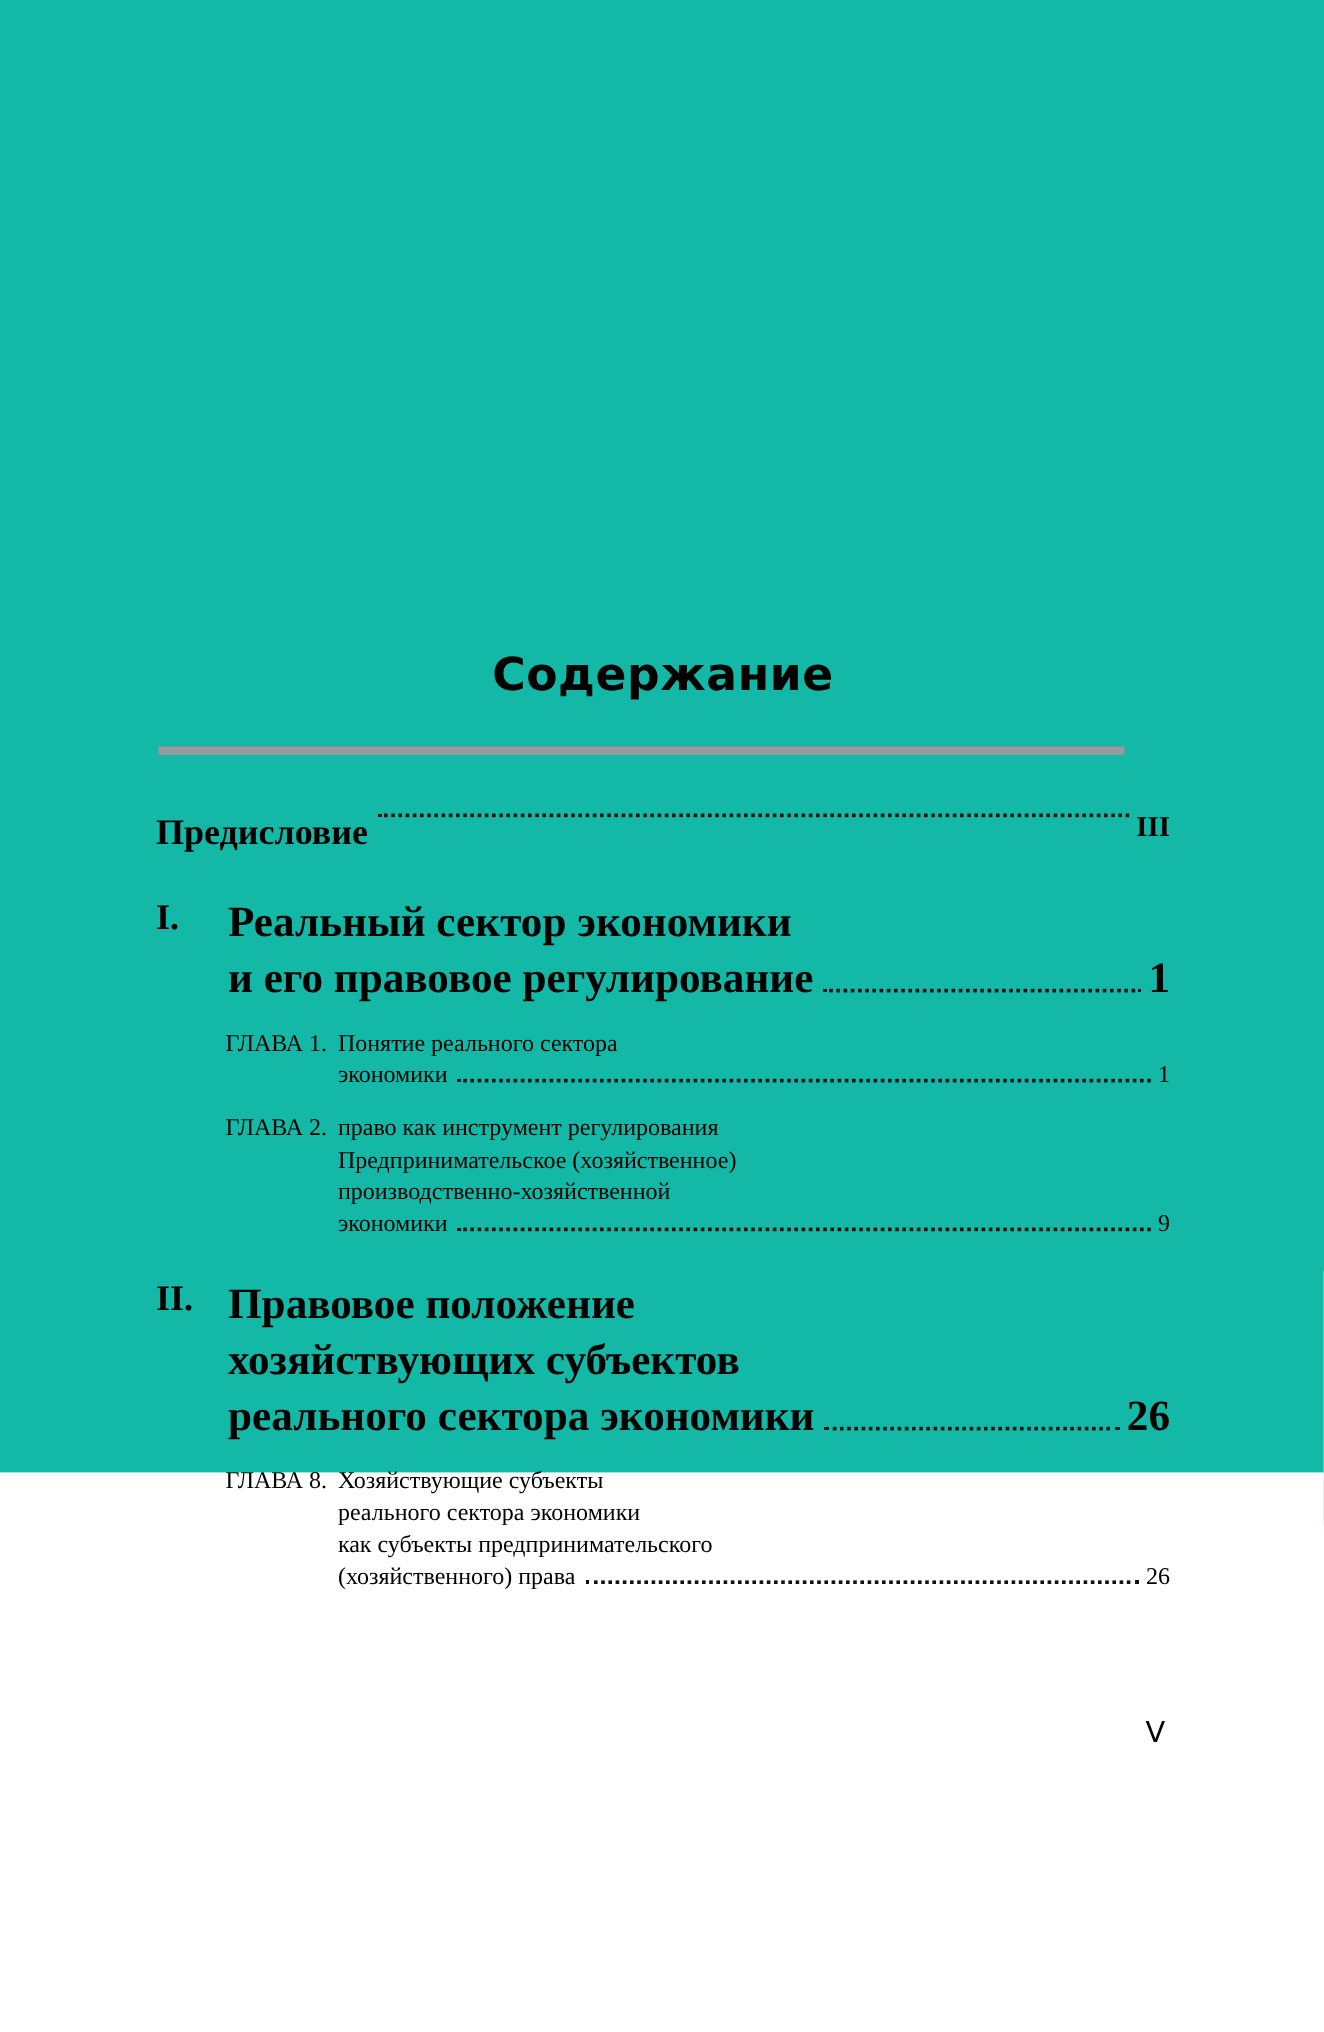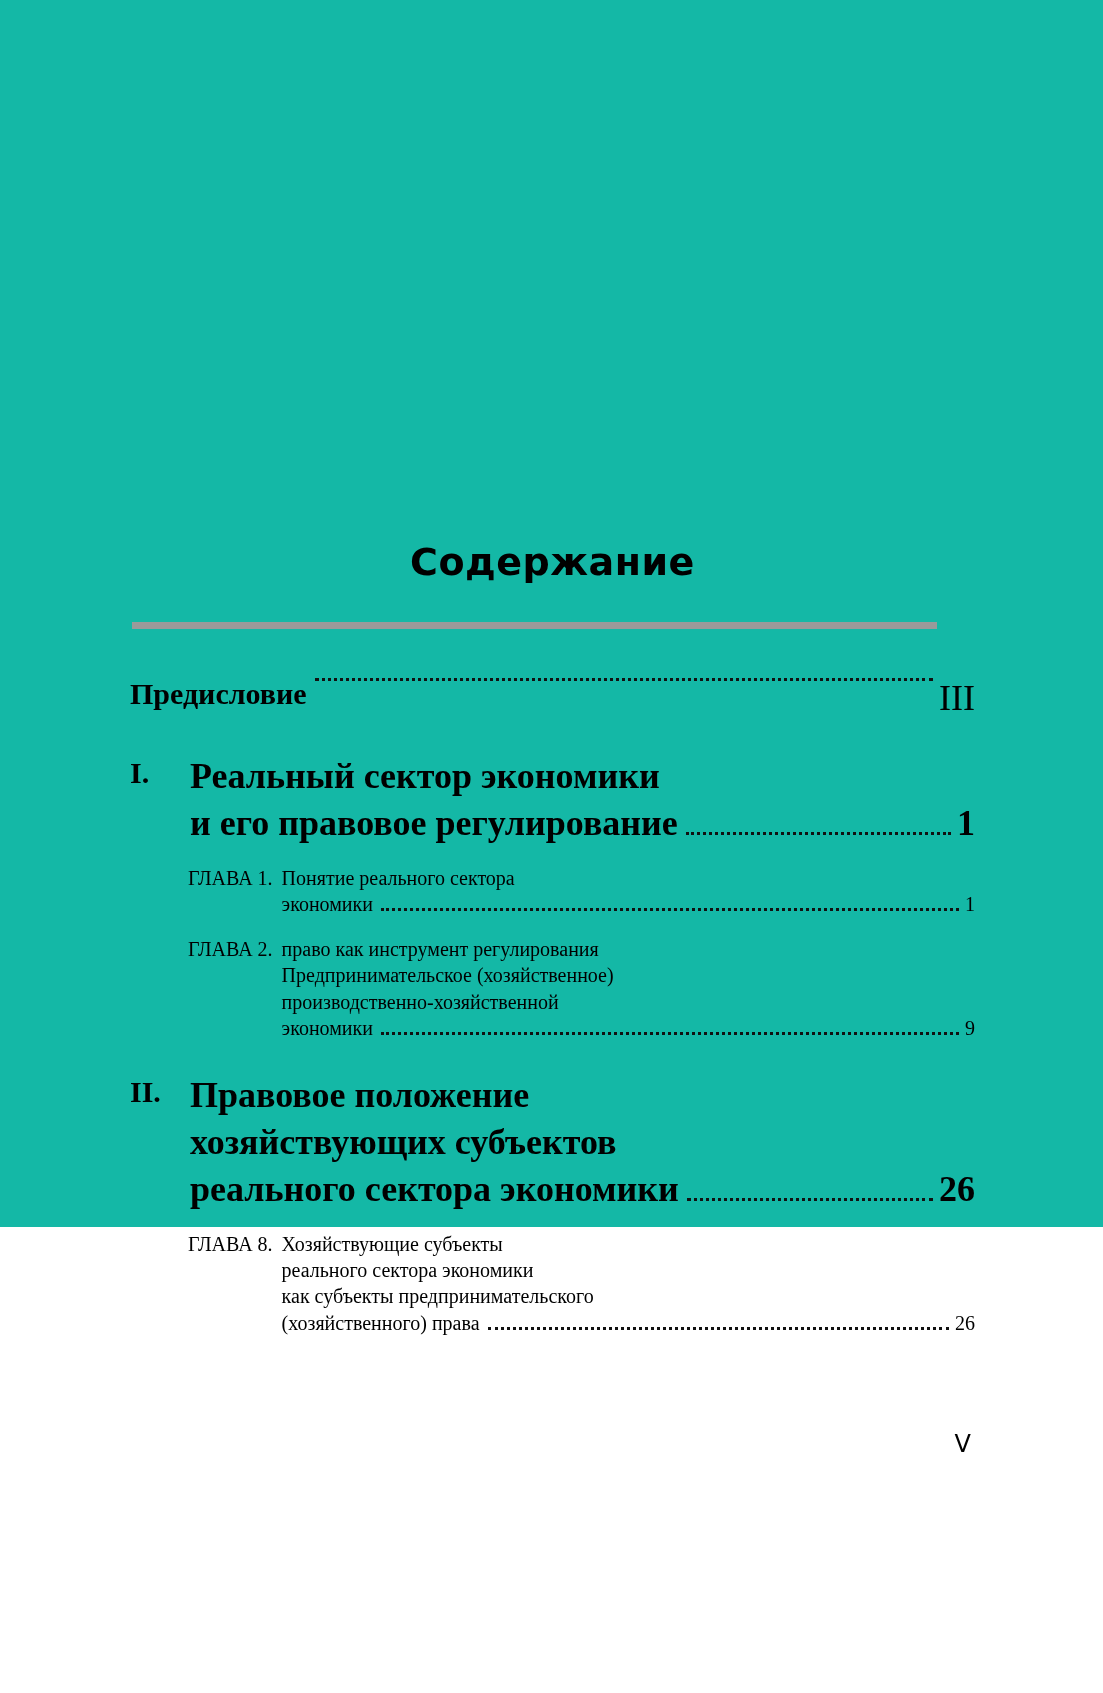--- a/index.html
+++ b/index.html
@@ -64,21 +64,21 @@
     flex: 0 0 auto;
     white-space: nowrap;
   }
 
   
   .preface {
     font-size: 30px;
     font-weight: bold;
     margin-bottom: 34px;
   }
-  .preface .pg { font-weight: normal; font-size: 36px; }
+  .preface .pg { font-weight: bold; font-size: 24px; }
 
   
   .part {
     display: flex;
     margin-top: 30px;
     margin-bottom: 16px;
   }
   .part-num {
     flex: 0 0 60px;
     font-size: 30px;

